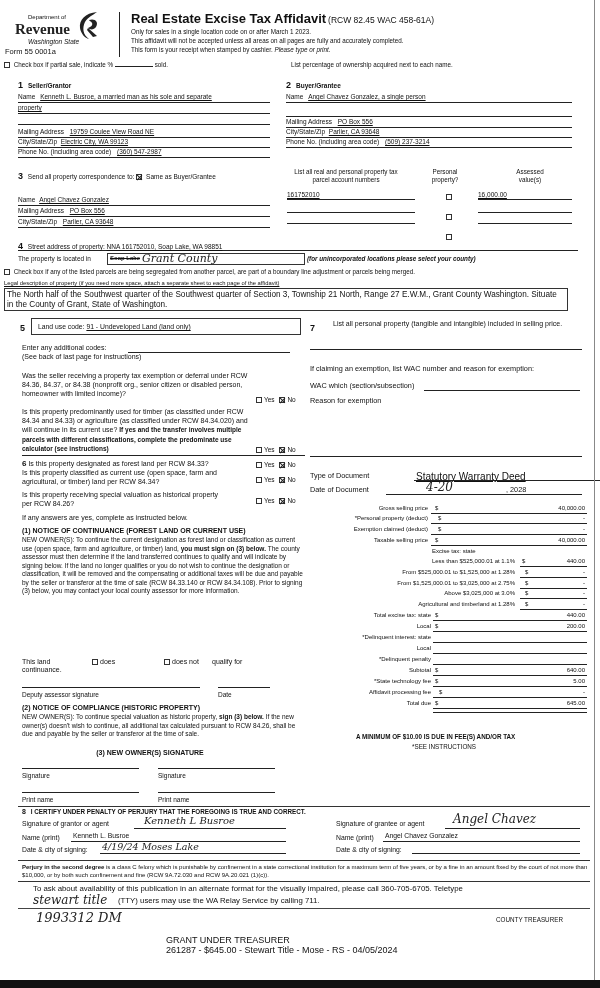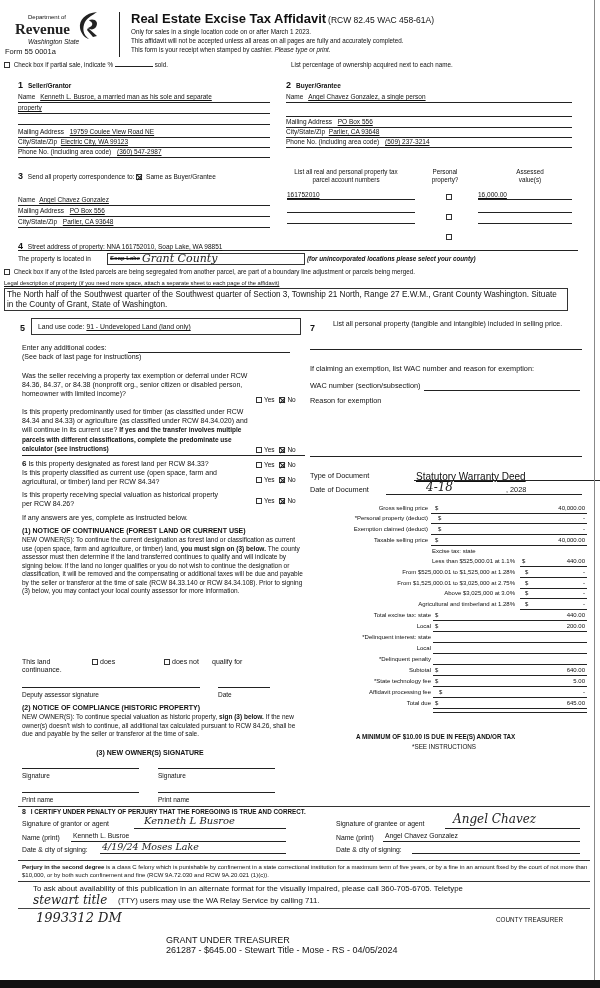--- a/index.html
+++ b/index.html
@@ -243,32 +243,32 @@
 <div class="abs" style="left:158px;top:772px;font-size:6.5px;">Signature</div>
 <div class="abs line" style="left:22px;top:785px;width:117px;height:8px;"></div>
 <div class="abs line" style="left:158px;top:785px;width:117px;height:8px;"></div>
 <div class="abs" style="left:22px;top:796px;font-size:6.5px;">Print name</div>
 <div class="abs" style="left:158px;top:796px;font-size:6.5px;">Print name</div>
 
 <div class="abs num" style="left:310px;top:323px;">7</div>
 <div class="abs" style="left:333px;top:319px;width:255px;font-size:7px;line-height:1.3;">List all personal property (tangible and intangible) included in selling price.</div>
 <div class="abs line" style="left:310px;top:341px;width:272px;height:9px;"></div>
 <div class="abs" style="left:310px;top:365px;font-size:7.3px;white-space:nowrap;">If claiming an exemption, list WAC number and reason for exemption:</div>
-<div class="abs" style="left:310px;top:382px;font-size:7.3px;">WAC number (section/subsection)</div>
+<div class="abs" style="left:310px;top:382px;font-size:7.3px;">WAC which (section/subsection)</div>
 <div class="abs line" style="left:424px;top:382px;width:156px;height:9px;"></div>
 <div class="abs" style="left:310px;top:397px;font-size:7.3px;">Reason for exemption</div>
 <div class="abs line" style="left:310px;top:448px;width:272px;height:9px;"></div>
 
 <div class="abs" style="left:310px;top:472px;font-size:7.3px;">Type of Document</div>
 <div class="fieldrow" style="left:386px;top:471px;width:196px;height:10px;font-size:10px;margin-left:28px;">
   <span class="u" style="margin-left:2px;">Statutory Warranty Deed</span>
 </div>
 <div class="abs" style="left:310px;top:486px;font-size:7.3px;">Date of Document</div>
 <div class="fieldrow" style="left:386px;top:482px;width:196px;height:13px;font-size:7.3px;">
-  <span class="hand" style="position:absolute;left:40px;top:-2px;font-size:12px;">4-18</span>
+  <span class="hand" style="position:absolute;left:40px;top:-2px;font-size:12px;">4-20</span>
   <span style="position:absolute;left:120px;top:4px;">, 2028</span>
 </div>
 
 <div>
   <div class="tax-row" style="top:505px;">
     <span class="abs" style="right:164px;white-space:nowrap;">Gross selling price</span>
   </div>
   <div class="tax-line" style="left:431px;top:505px;width:156px;font-size:6px;">
     <span class="abs" style="left:4px;">$</span>
     <span class="abs" style="right:2px;">40,000.00</span>

